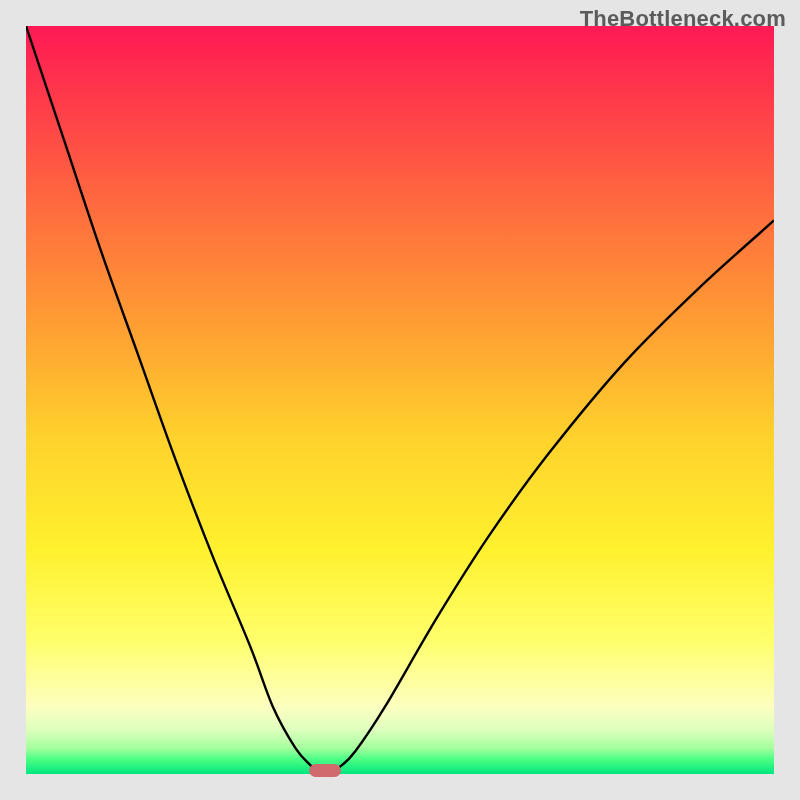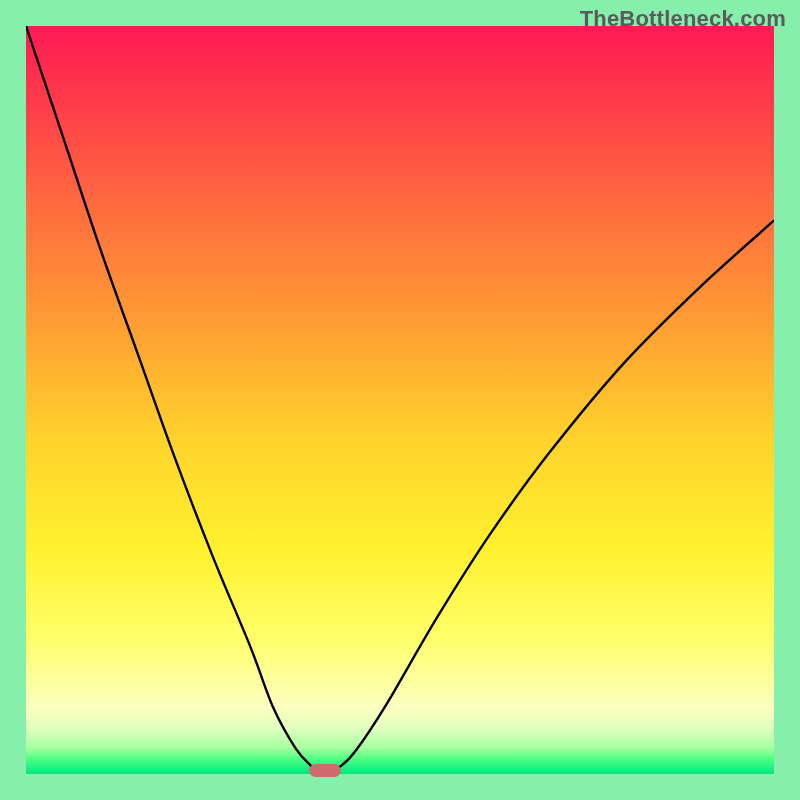--- a/index.html
+++ b/index.html
@@ -1,21 +1,21 @@
 <!DOCTYPE html>
 <html><head>
 <meta charset="utf-8">
 <style>
   * { margin: 0; padding: 0; box-sizing: border-box; }
   html, body { width: 800px; height: 800px; overflow: hidden; background: #000; }
   .frame {
     position: relative;
     width: 800px;
     height: 800px;
-    background: #86efac;
+    background: #e5e5e5;
   }
   .watermark {
     position: absolute;
     top: 6px;
     right: 14px;
     font-family: Arial, Helvetica, sans-serif;
     font-size: 22px;
     font-weight: 600;
     color: #5b5b5b;
     letter-spacing: 0.2px;

